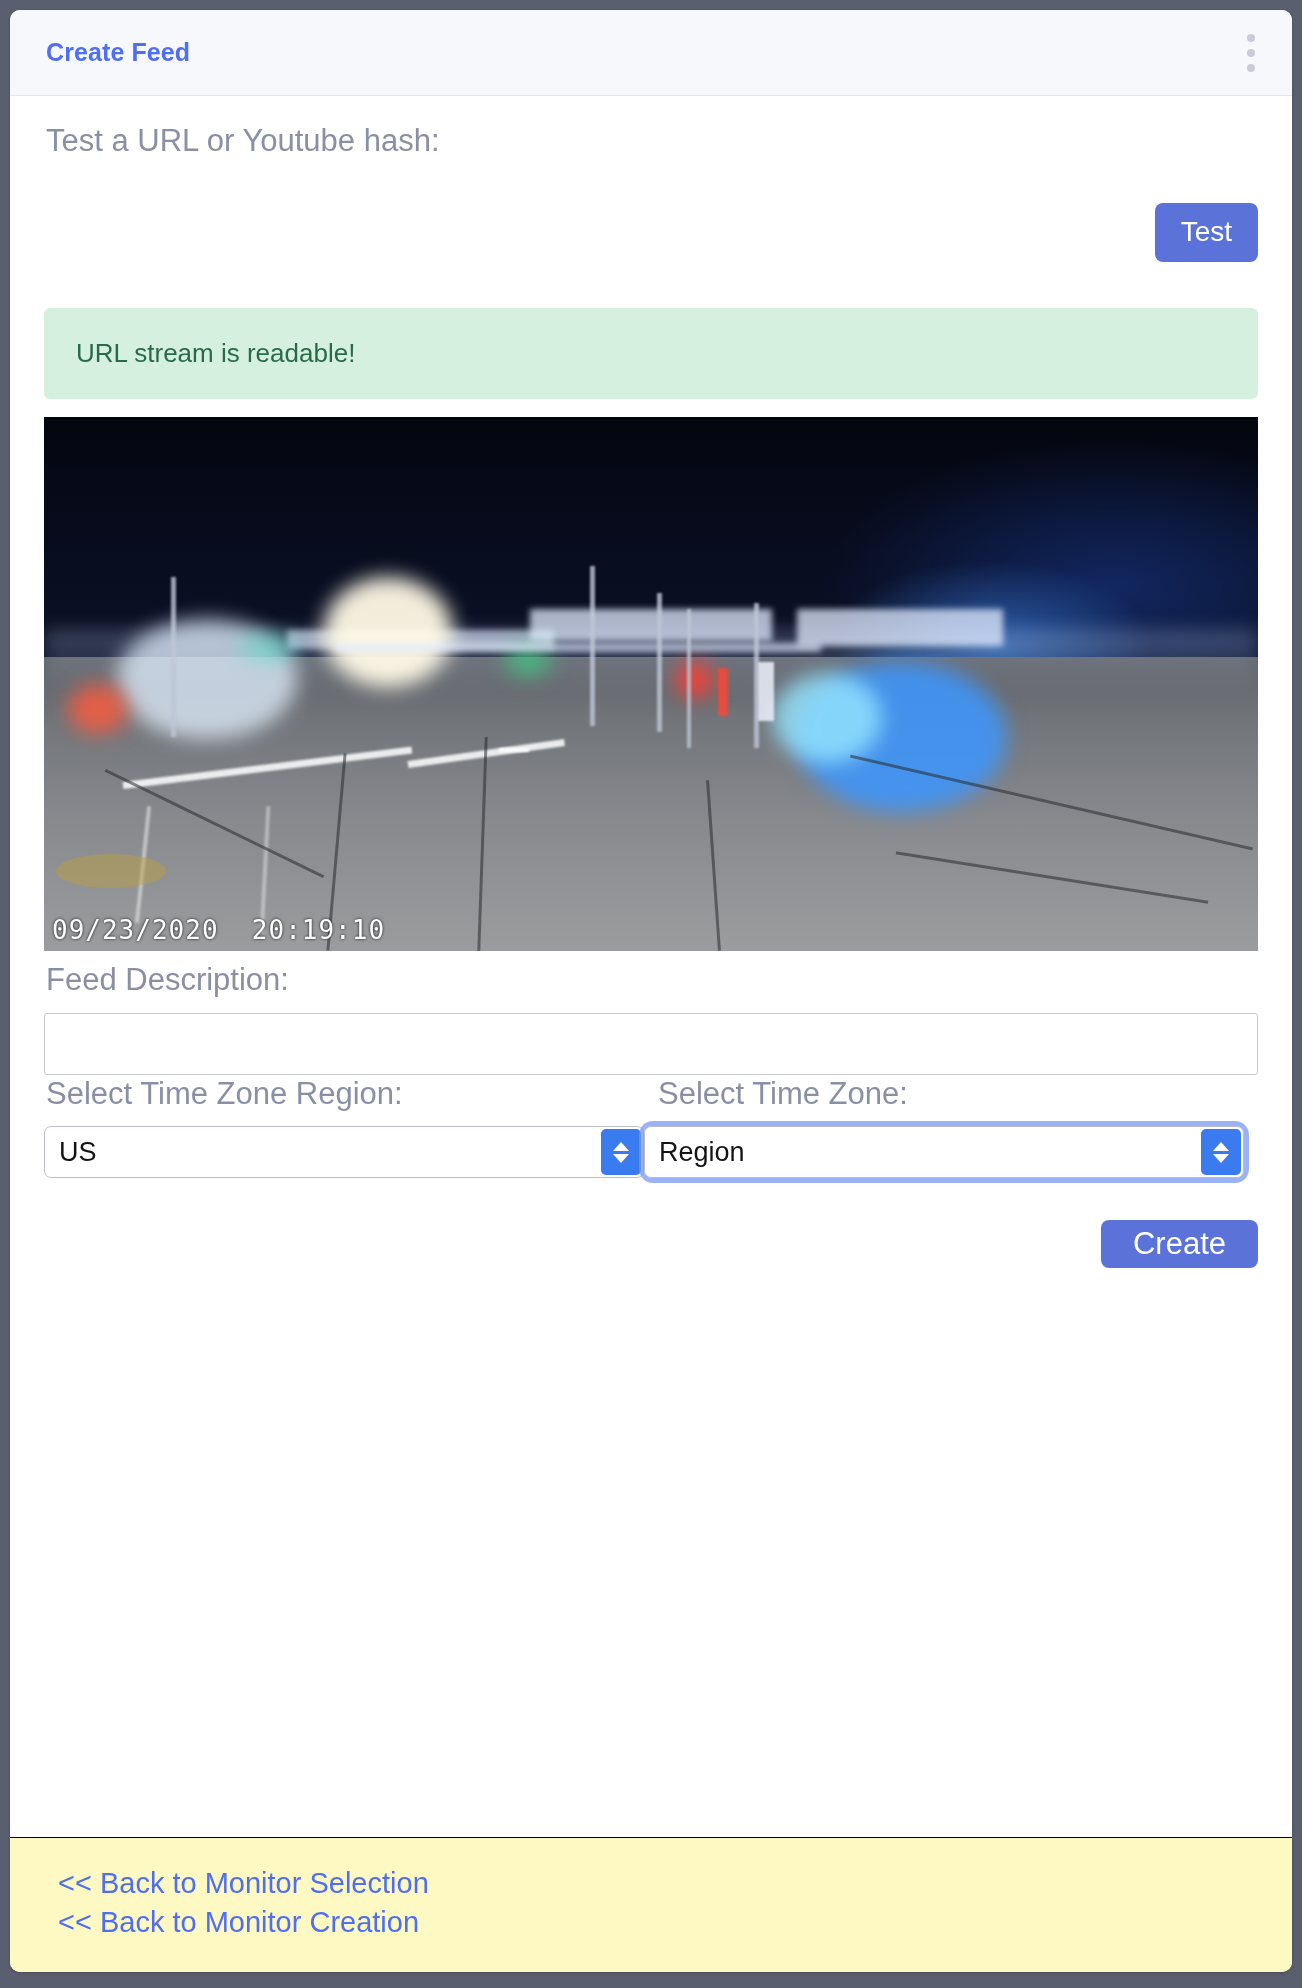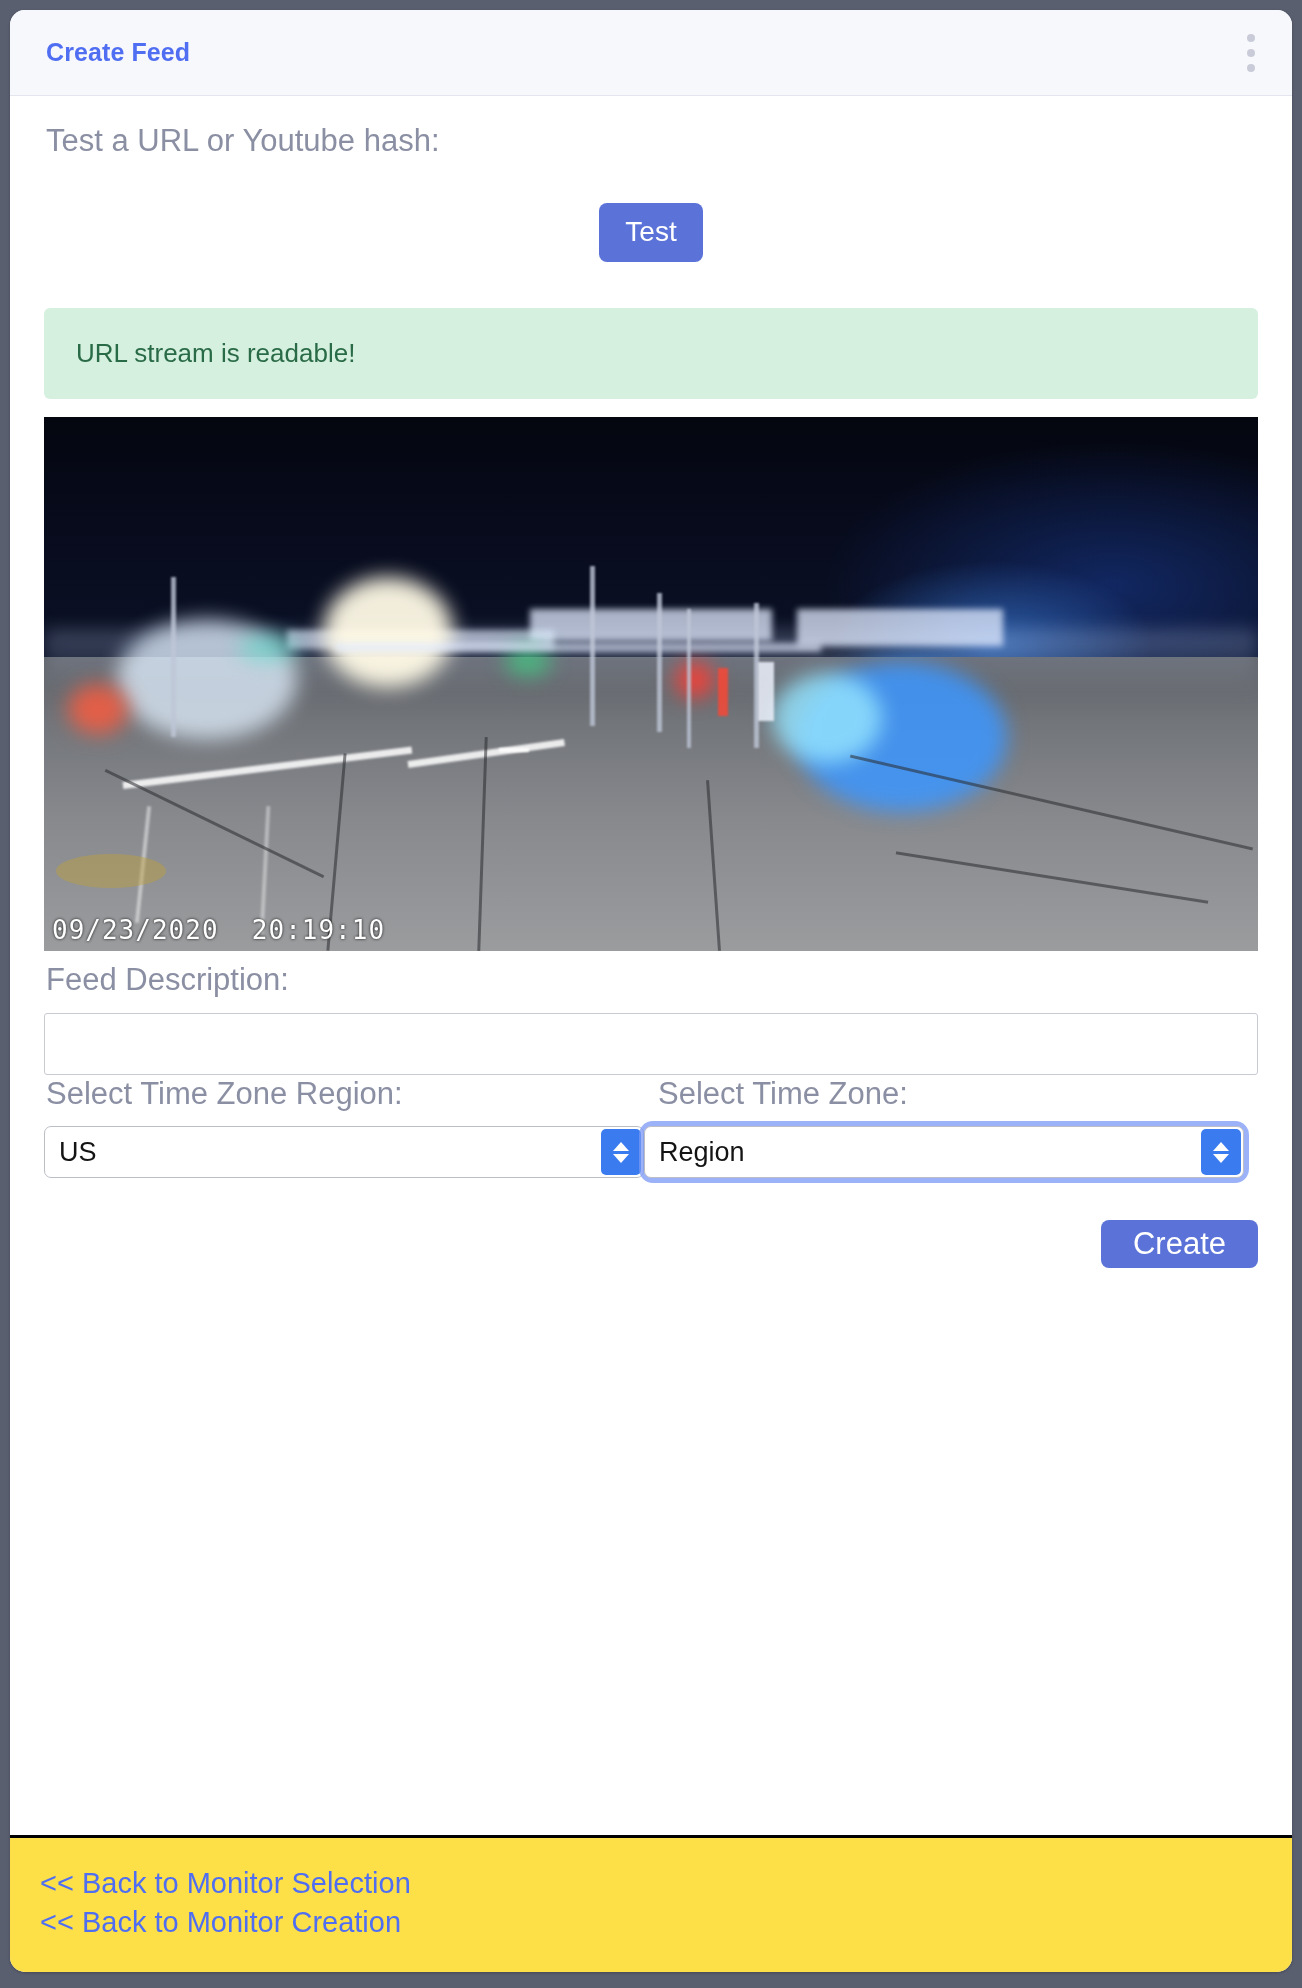--- a/index.html
+++ b/index.html
@@ -14,21 +14,21 @@
     overflow: hidden;
   }
 
   .card {
     position: absolute;
     left: 10px;
     top: 10px;
     width: 1282px;
     height: 1962px;
     background: #ffffff;
-    border-radius: 15px;
+    border-radius: 10px;
     box-shadow: 0 1px 3px rgba(0,0,0,0.25);
     overflow: hidden;
     display: flex;
     flex-direction: column;
   }
 
   
   .card-header {
     flex: 0 0 auto;
     height: 86px;
@@ -91,21 +91,21 @@
     font-family: "Liberation Sans", sans-serif;
     font-size: 34px;
     color: #141414;
     padding: 0 10px;
     outline: none;
   }
   .text-input.small-pad { font-size: 30px; }
 
   .row-right {
     display: flex;
-    justify-content: center;
+    justify-content: flex-end;
   }
 
   .btn-primary {
     background: #5b73d8;
     color: #ffffff;
     border: none;
     border-radius: 8px;
     font-family: "Liberation Sans", sans-serif;
     font-size: 28px;
     padding: 14px 26px;
@@ -261,23 +261,23 @@
     border-radius: 8px;
     font-family: "Liberation Sans", sans-serif;
     font-size: 31px;
     padding: 6px 32px;
     cursor: pointer;
   }
 
   
   .card-footer {
     flex: 0 0 auto;
-    background: #fde047;
-    border-top: 3px solid #000000;
-    padding: 26px 34px 30px 30px;
+    background: #fef9c3;
+    border-top: 1px solid #000000;
+    padding: 26px 34px 30px 48px;
     box-sizing: border-box;
   }
   .footer-link {
     display: block;
     color: #4f6ef2;
     font-size: 29px;
     text-decoration: none;
     line-height: 1.35;
     cursor: pointer;
   }

